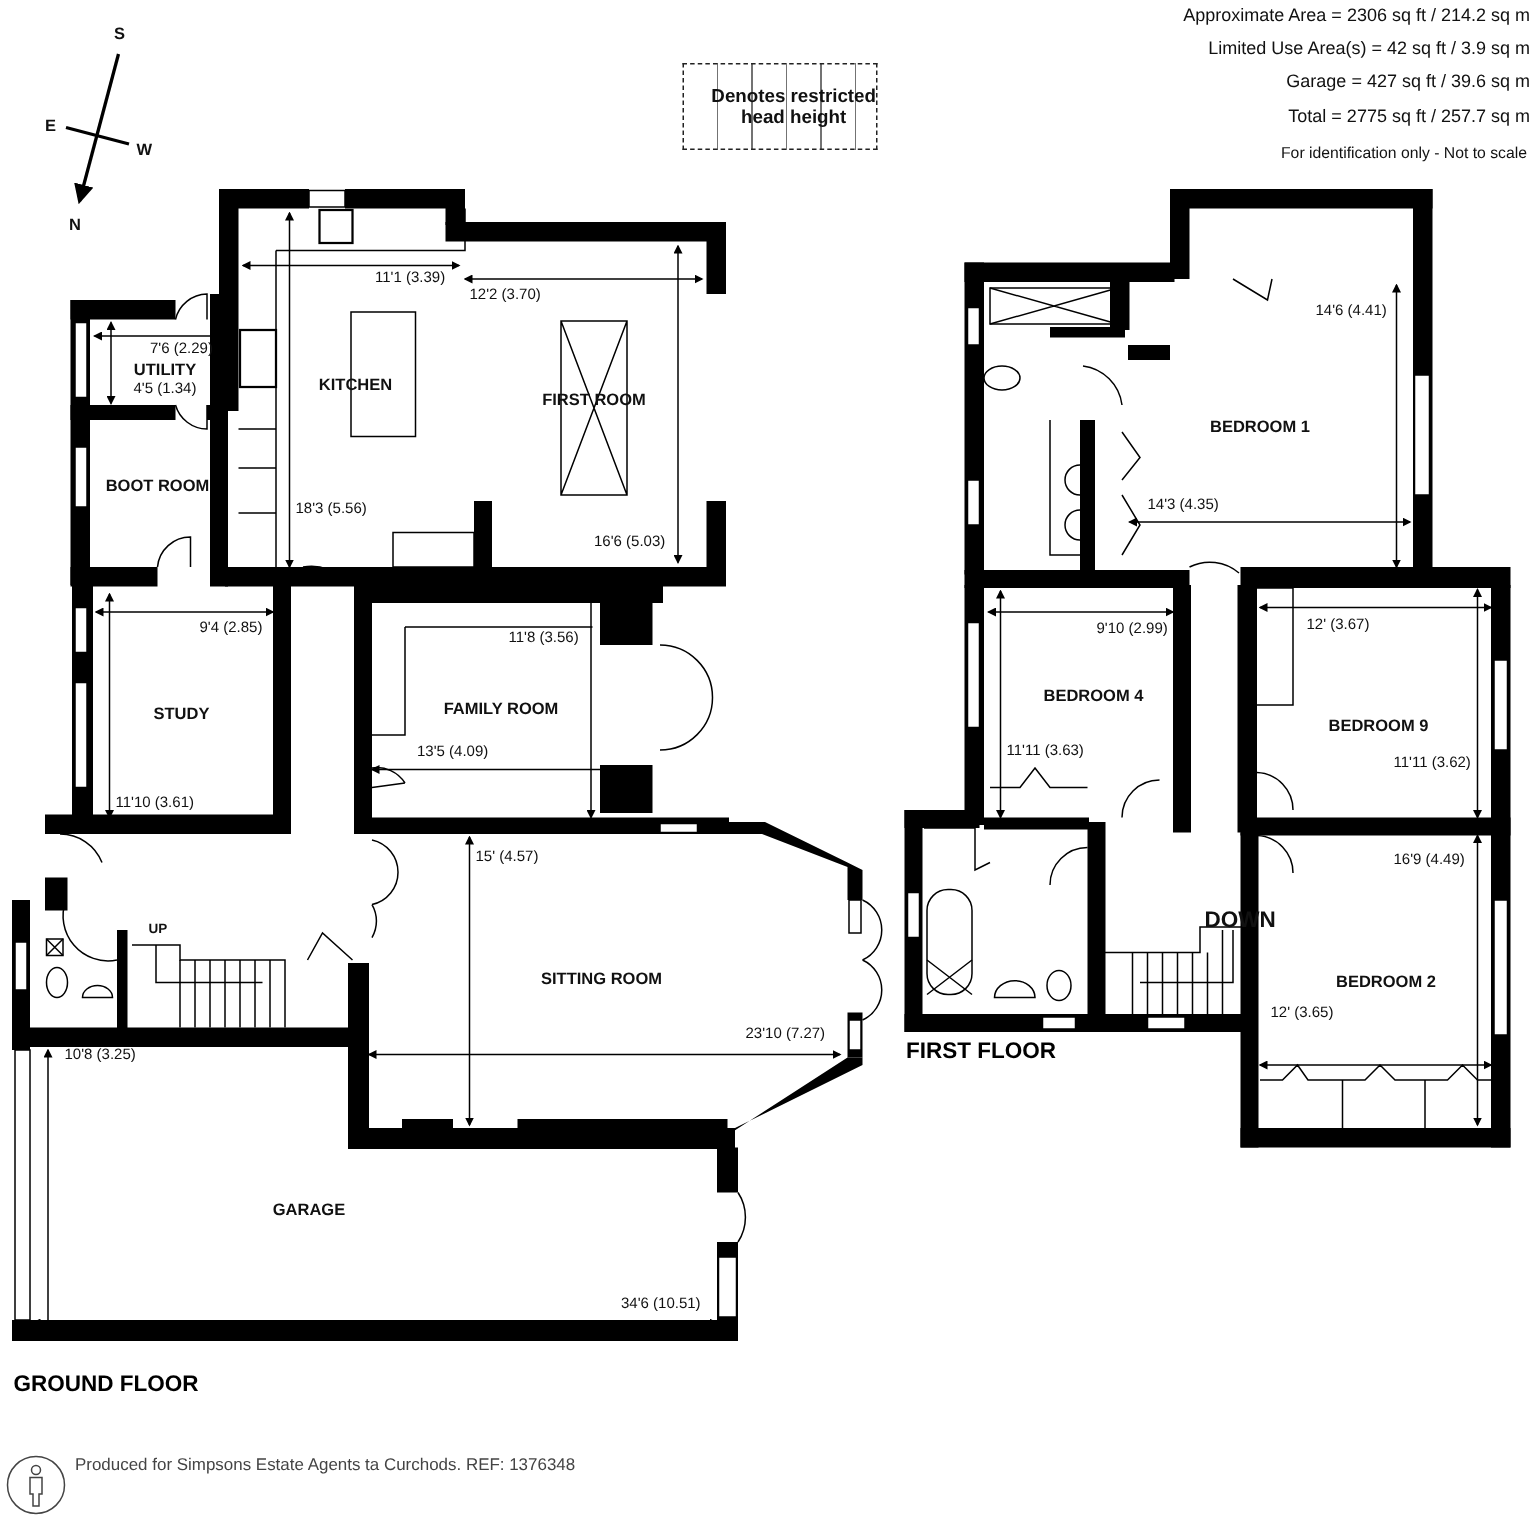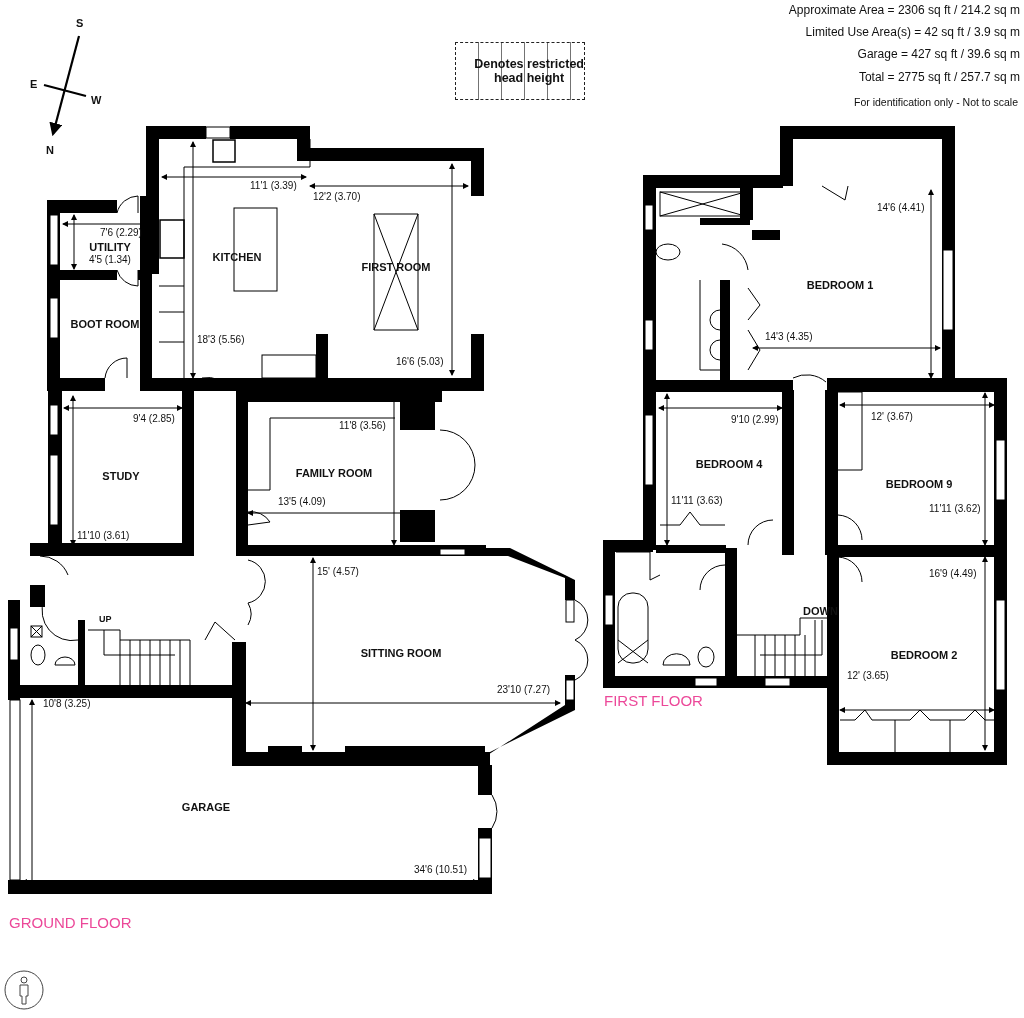--- a/index.html
+++ b/index.html
@@ -1,21 +1,21 @@
 <!DOCTYPE html>
 <html><head>
 <meta charset="utf-8">
 <style>
   html,body{margin:0;padding:0;background:#fff;}
   body{width:1024px;height:1018px;position:relative;overflow:hidden;font-family:"Liberation Sans",sans-serif;color:#111;}
   .area-line{position:absolute;right:4px;font-size:12px;white-space:nowrap;text-align:center;color:#111;}
   .note{position:absolute;right:6px;font-size:10.5px;color:#111;}
   .room{position:absolute;font-size:11px;font-weight:bold;white-space:nowrap;color:#111;transform:translate(-50%,-50%);}
   .dim{position:absolute;font-size:10px;white-space:nowrap;color:#111;}
-  .floor{position:absolute;font-size:15px;font-weight:normal;color:#ec4899;}
+  .floor{position:absolute;font-size:15px;font-weight:bold;color:#000000;}
   .legend{position:absolute;left:455px;top:42px;width:130px;height:58px;border:1.5px dashed #222;box-sizing:border-box;
           background-image:repeating-linear-gradient(90deg,transparent 0 22px,rgba(0,0,0,.55) 22px 23px);background-size:100% 100%;
           display:flex;align-items:center;justify-content:flex-end;text-align:center;font-size:12.5px;font-weight:bold;line-height:14px;}
   .compass-lbl{position:absolute;font-size:11px;font-weight:bold;}
   .footer{position:absolute;left:50px;top:970px;font-size:11.3px;line-height:15.5px;color:#444;}
   svg{position:absolute;left:0;top:0;}
 </style>
 </head>
 <body>
 
@@ -272,27 +272,28 @@
 <div class="dim" style="left:497px;top:684px">23'10 (7.27)</div>
 <div class="dim" style="left:43px;top:698px">10'8 (3.25)</div>
 <div class="dim" style="left:414px;top:864px">34'6 (10.51)</div>
 
 <div class="floor" style="left:9px;top:914px">GROUND FLOOR</div>
 
 <div class="room" style="left:840px;top:285px">BEDROOM 1</div>
 <div class="room" style="left:729px;top:464px">BEDROOM 4</div>
 <div class="room" style="left:919px;top:484px">BEDROOM 9</div>
 <div class="room" style="left:924px;top:655px">BEDROOM 2</div>
-<div class="dim" style="left:803px;top:605px;font-weight:bold;font-size:11px">DOWN</div>
+<div class="dim" style="left:803px;top:605px;font-weight:bold;font-size:15px">DOWN</div>
 
 <div class="dim" style="left:877px;top:202px">14'6 (4.41)</div>
 <div class="dim" style="left:765px;top:331px">14'3 (4.35)</div>
 <div class="dim" style="left:731px;top:414px">9'10 (2.99)</div>
 <div class="dim" style="left:671px;top:495px">11'11 (3.63)</div>
 <div class="dim" style="left:871px;top:411px">12' (3.67)</div>
 <div class="dim" style="left:929px;top:503px">11'11 (3.62)</div>
 <div class="dim" style="left:929px;top:568px">16'9 (4.49)</div>
 <div class="dim" style="left:847px;top:670px">12' (3.65)</div>
 
 <div class="floor" style="left:604px;top:692px">FIRST FLOOR</div>
 
 <div class="footer">
+  <div>Produced for Simpsons Estate Agents ta Curchods.   REF: 1376348</div>
 </div>
 
 </body></html>

